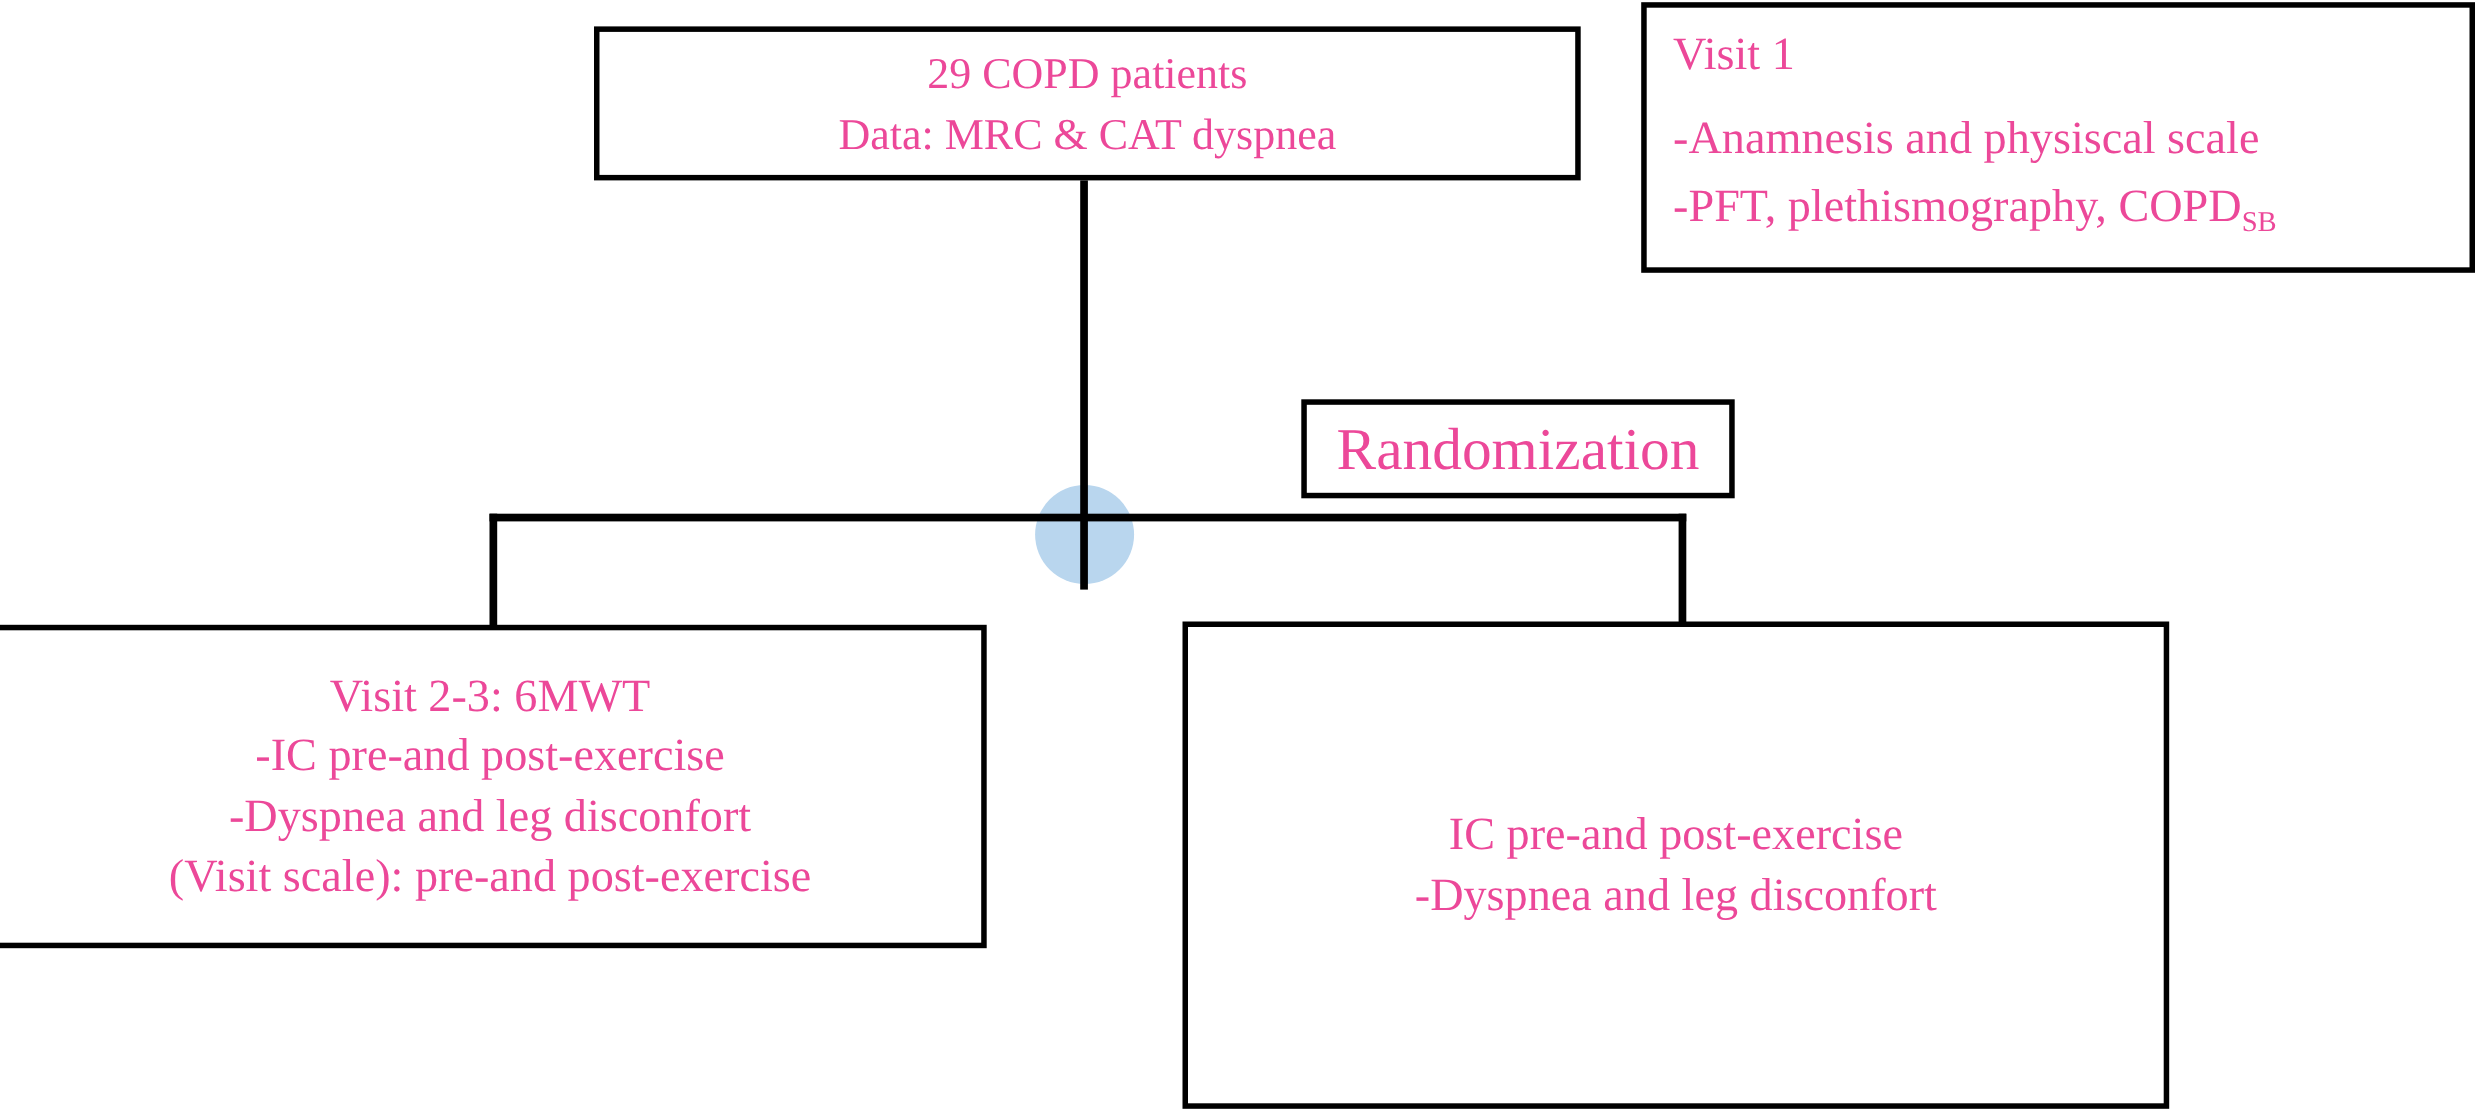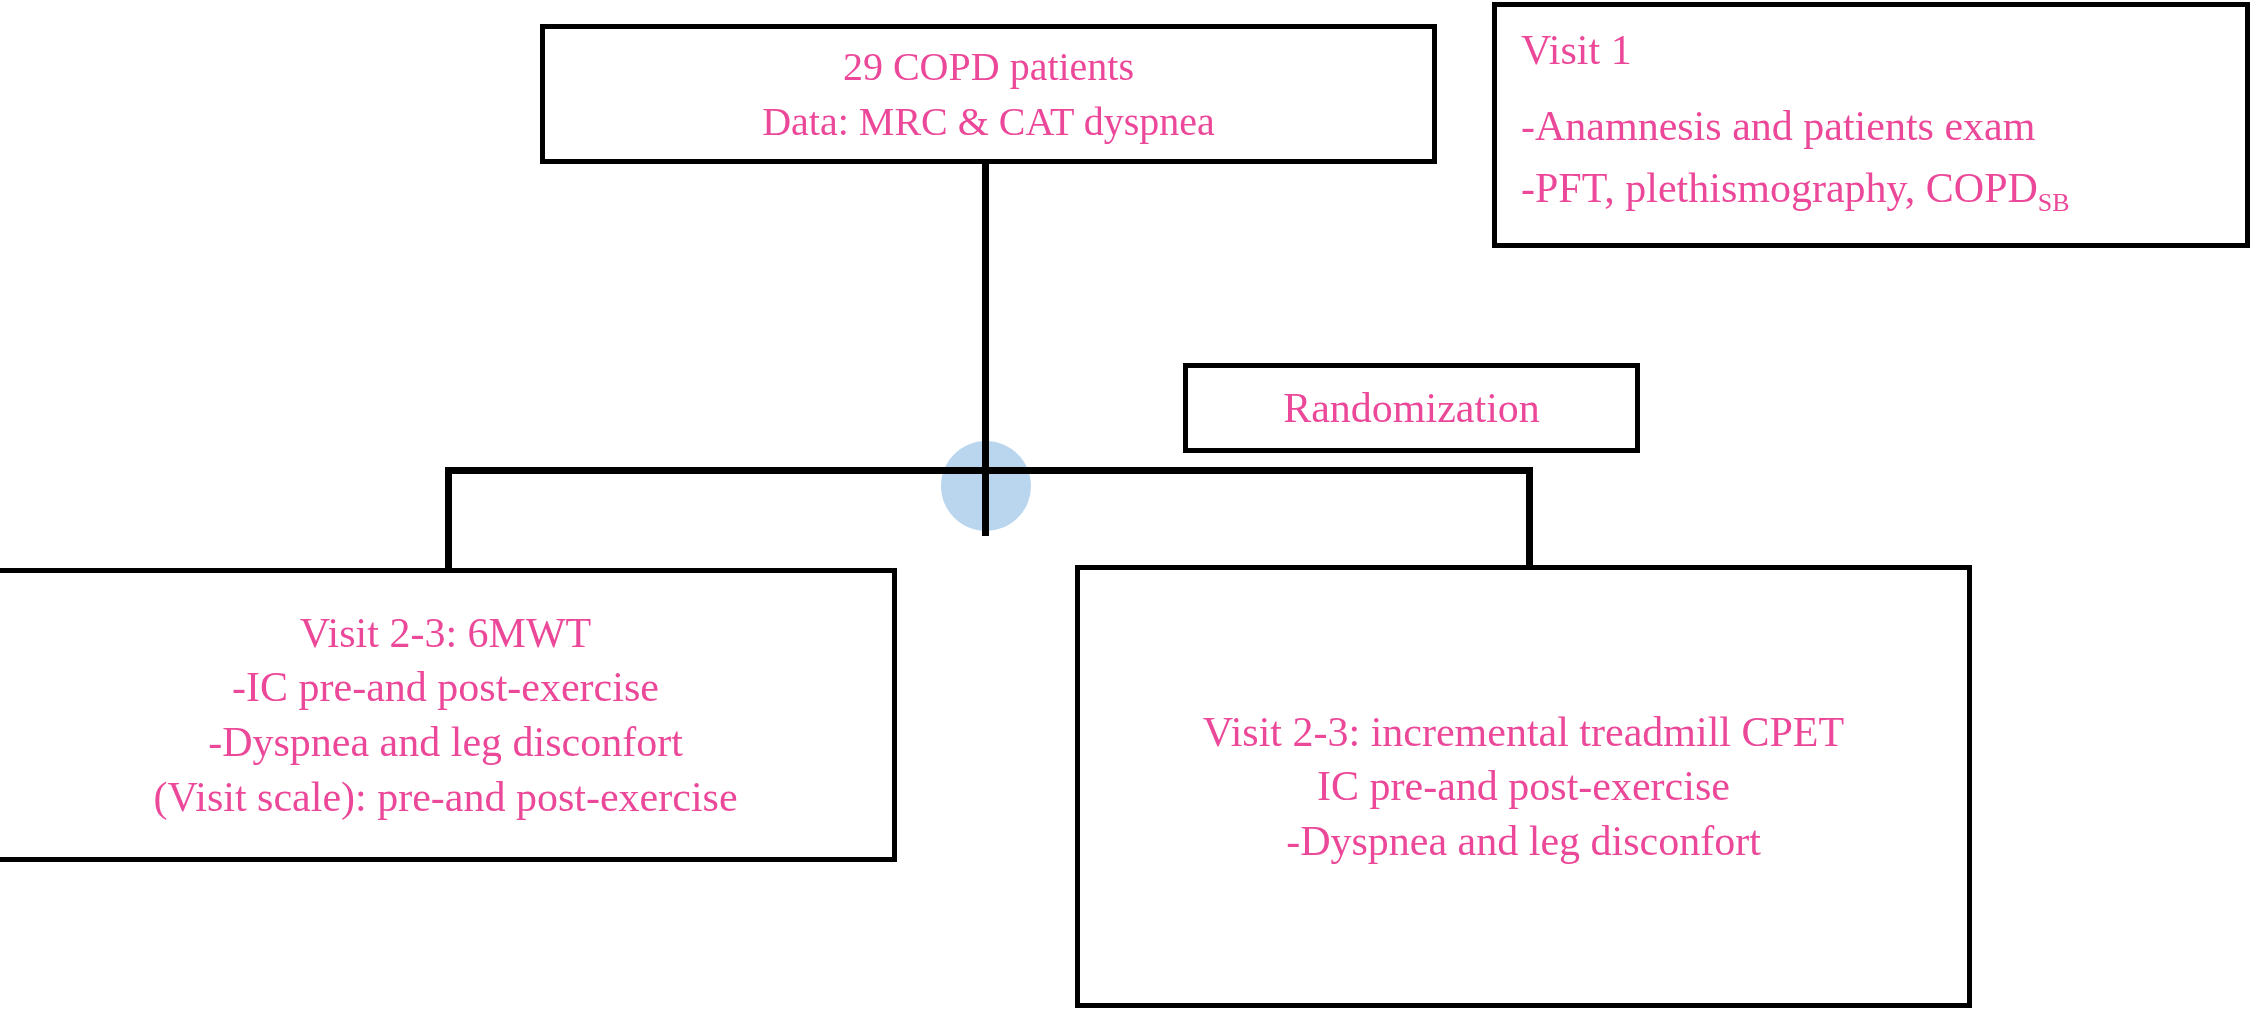--- a/index.html
+++ b/index.html
@@ -57,23 +57,23 @@
     padding-right: 10px;
     justify-content: flex-start;
     padding-top: 12px;
   }
   #box-visit1 .line { line-height: 1.48; }
   #box-visit1 .spacer { height: 14px; }
 
   #box-random {
     left: 1183px;
     top: 363px;
-    width: 457px;
+    width: 394px;
     height: 90px;
-    font-size: 42px;
+    font-size: 54px;
   }
 
   #box-left {
     left: -6px;
     top: 568px;
     width: 903px;
     height: 294px;
     font-size: 42px;
   }
 
@@ -148,21 +148,21 @@
 <div id="canvas">
 
   <div class="flow-box center-text" id="box-cohort">
     <span class="line">29 COPD patients</span>
     <span class="line">Data: MRC &amp; CAT dyspnea</span>
   </div>
 
   <div class="flow-box left-text" id="box-visit1">
     <span class="line">Visit 1</span>
     <span class="spacer"></span>
-    <span class="line">-Anamnesis and patients exam</span>
+    <span class="line">-Anamnesis and physiscal scale</span>
     <span class="line"><span>-PFT, plethismography, COPD</span><span class="sub">SB</span></span>
   </div>
 
   <div class="flow-box center-text" id="box-random">
     <span class="line">Randomization</span>
   </div>
 
   <div class="conn" id="conn-branch"></div>
   <div class="conn" id="conn-drop-left"></div>
   <div class="conn" id="conn-drop-right"></div>
@@ -172,18 +172,17 @@
   <div class="conn" id="conn-stem"></div>
 
   <div class="flow-box center-text" id="box-left">
     <span class="line">Visit 2-3: 6MWT</span>
     <span class="line">-IC pre-and post-exercise</span>
     <span class="line">-Dyspnea and leg disconfort</span>
     <span class="line">(Visit scale): pre-and post-exercise</span>
   </div>
 
   <div class="flow-box center-text" id="box-right">
-    <span class="line">Visit 2-3: incremental treadmill CPET</span>
     <span class="line">IC pre-and post-exercise</span>
     <span class="line">-Dyspnea and leg disconfort</span>
   </div>
 
 </div>
 
 </body></html>

